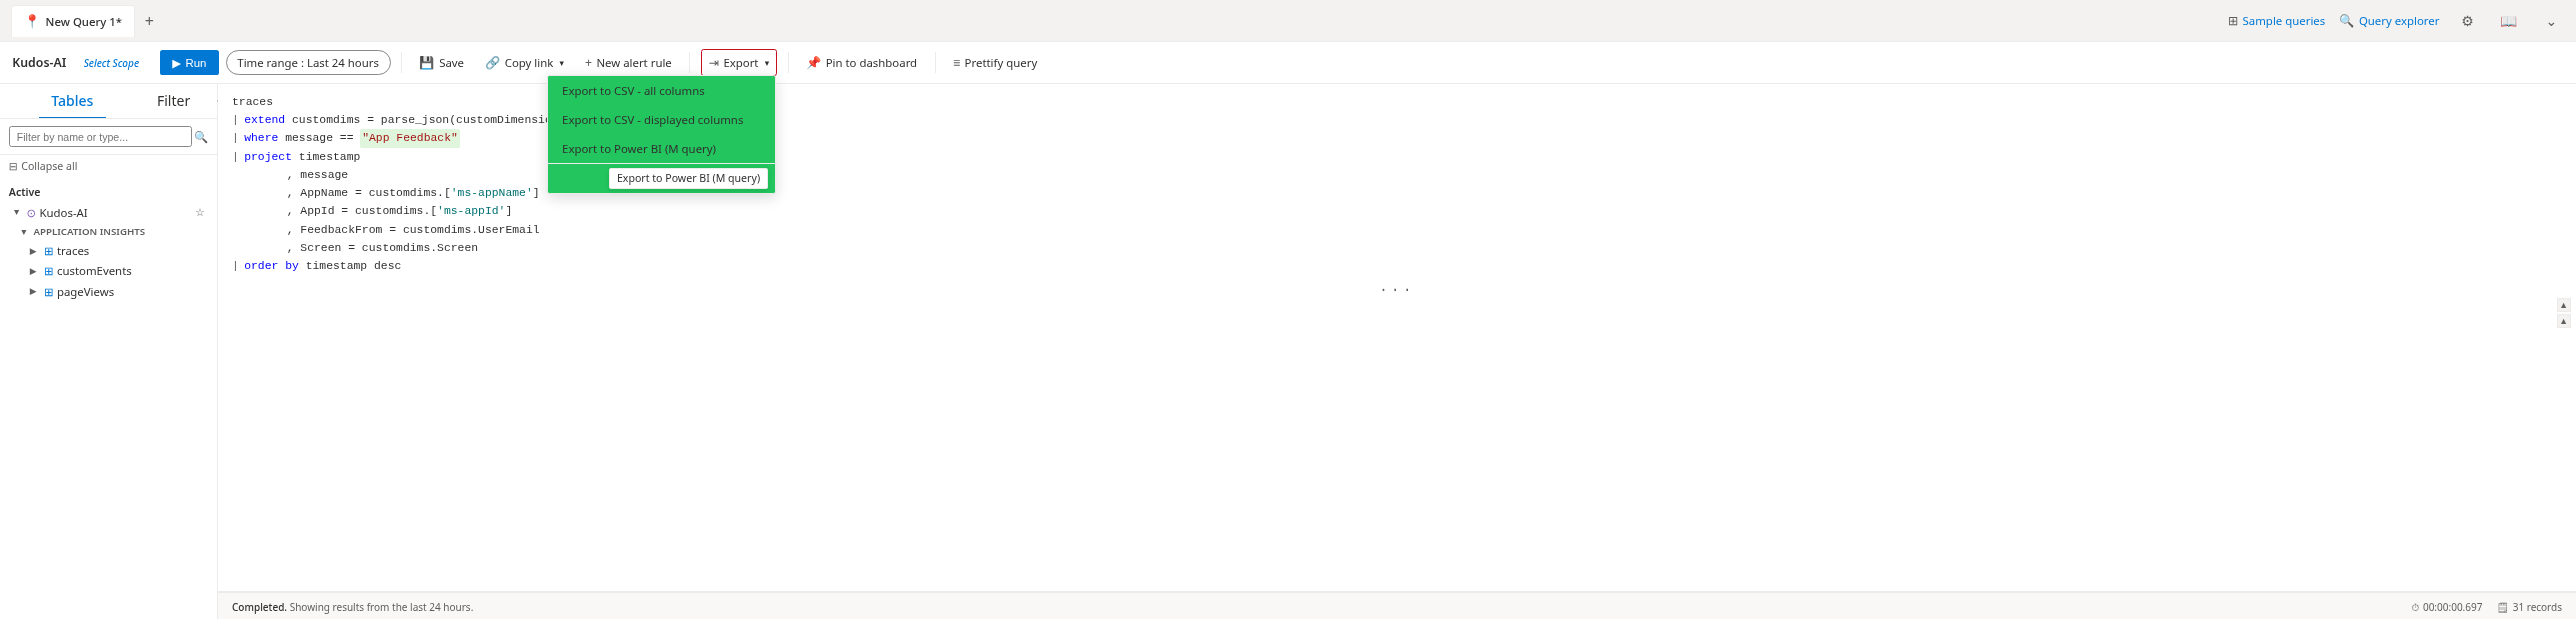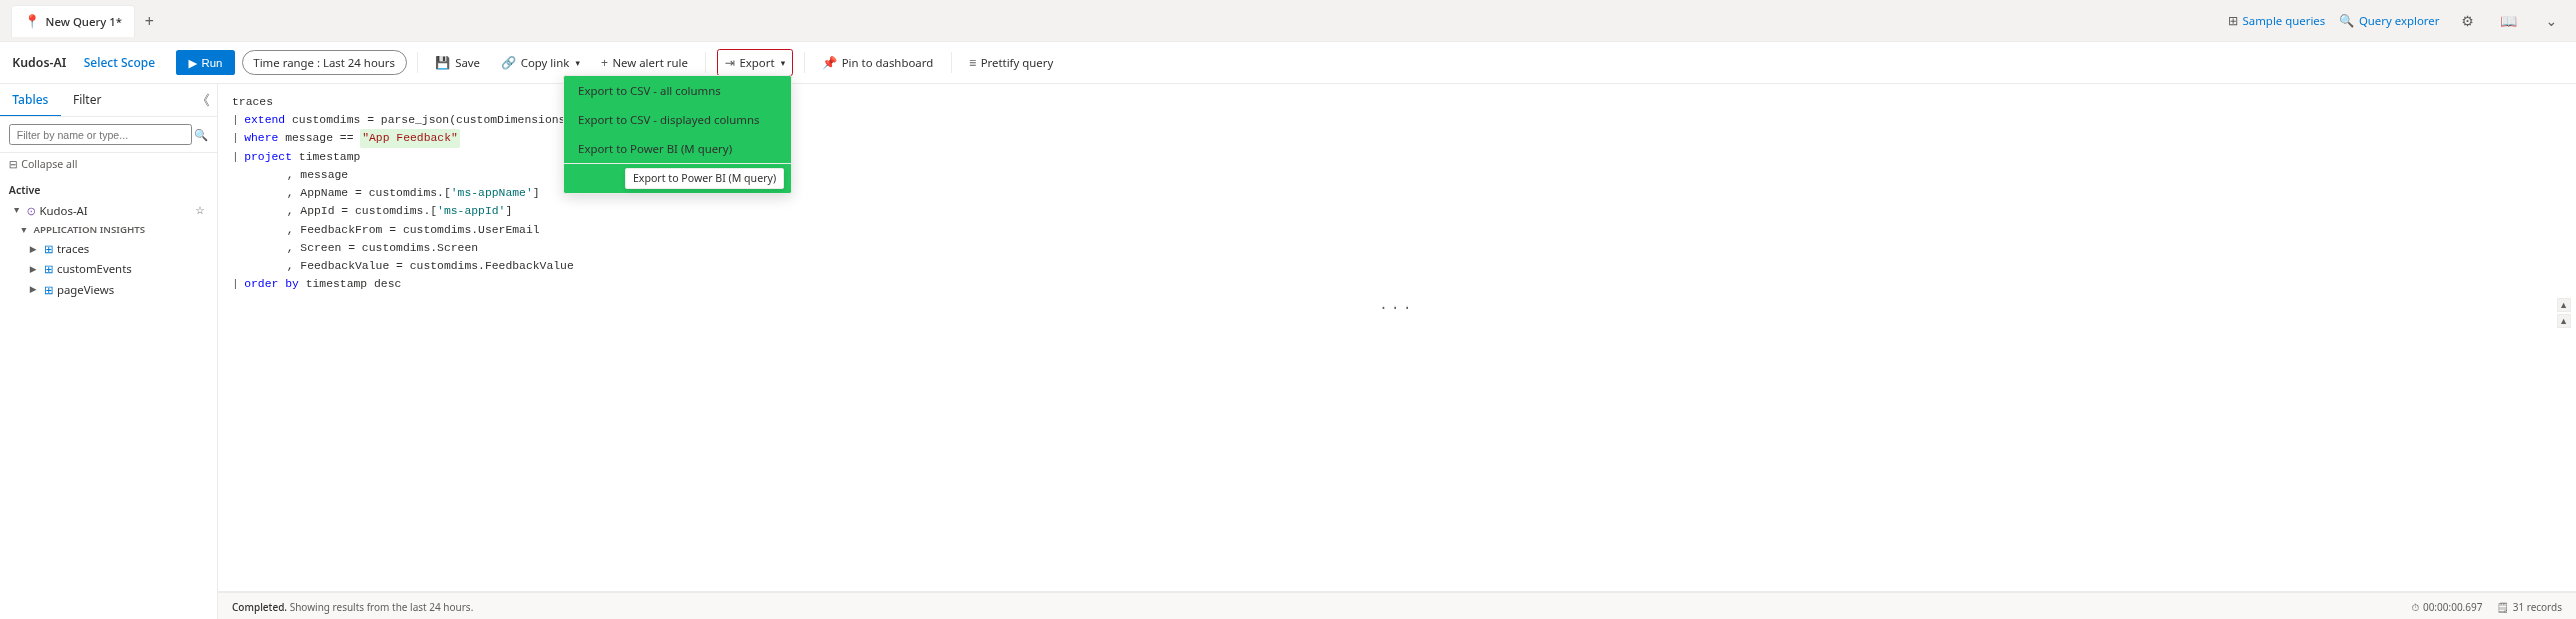--- a/index.html
+++ b/index.html
@@ -91,25 +91,26 @@
       background: #fff;
     }
     .workspace-name {
       font-size: 12.3px;
       font-weight: 600;
       color: #323130;
       margin-right: 3.5px;
     }
     .select-scope-btn {
       color: #0078d4;
-      font-size: 12px;
+      font-size: 10px;
       cursor: pointer;
       padding: 3.5px 7px;
       border-radius: 2.6px;
       font-weight: 500;
+      font-style: italic;
     }
     .run-btn {
       display: flex;
       align-items: center;
       gap: 4.4px;
       background: #0078d4;
       color: #fff;
       border: none;
       border-radius: 2.6px;
       padding: 5.3px 12.3px;
@@ -178,23 +179,24 @@
       flex-shrink: 0;
     }
     .sidebar-tabs {
       display: flex;
       align-items: center;
       border-bottom: 0.9px solid #edebe9;
       position: relative;
     }
     .sidebar-tab {
       padding: 7px 12.3px;
-      font-size: 12px;
+      font-size: 14px;
       cursor: pointer;
       border-bottom: 1.8px solid transparent;
+      margin-left: 39px;
     }
     .sidebar-tab.active {
       color: #0078d4;
       border-bottom: 1.8px solid #0078d4;
       font-weight: 500;
     }
     .collapse-btn {
       margin-left: auto;
       padding: 3.5px 7px;
       cursor: pointer;
@@ -559,23 +561,20 @@
       </div>
 
       <div class="code-line">
         <span class="code-plain">&nbsp;&nbsp;&nbsp;&nbsp;&nbsp;&nbsp;&nbsp;&nbsp;, FeedbackFrom = customdims.UserEmail</span>
       </div>
 
       <div class="code-line">
         <span class="code-plain">&nbsp;&nbsp;&nbsp;&nbsp;&nbsp;&nbsp;&nbsp;&nbsp;, Screen = customdims.Screen</span>
       </div>
 
-      <div class="code-line">
-        <span class="code-plain">&nbsp;&nbsp;&nbsp;&nbsp;&nbsp;&nbsp;&nbsp;&nbsp;, FeedbackValue = customdims.FeedbackValue</span>
-      </div>
 
       <div class="code-line">
         <span class="code-pipe">|</span>
         <span class="kw-blue">order by</span>
         <span class="code-plain"> timestamp desc</span>
       </div>
 
       <div class="ellipsis-row">···</div>
     </div>
 

